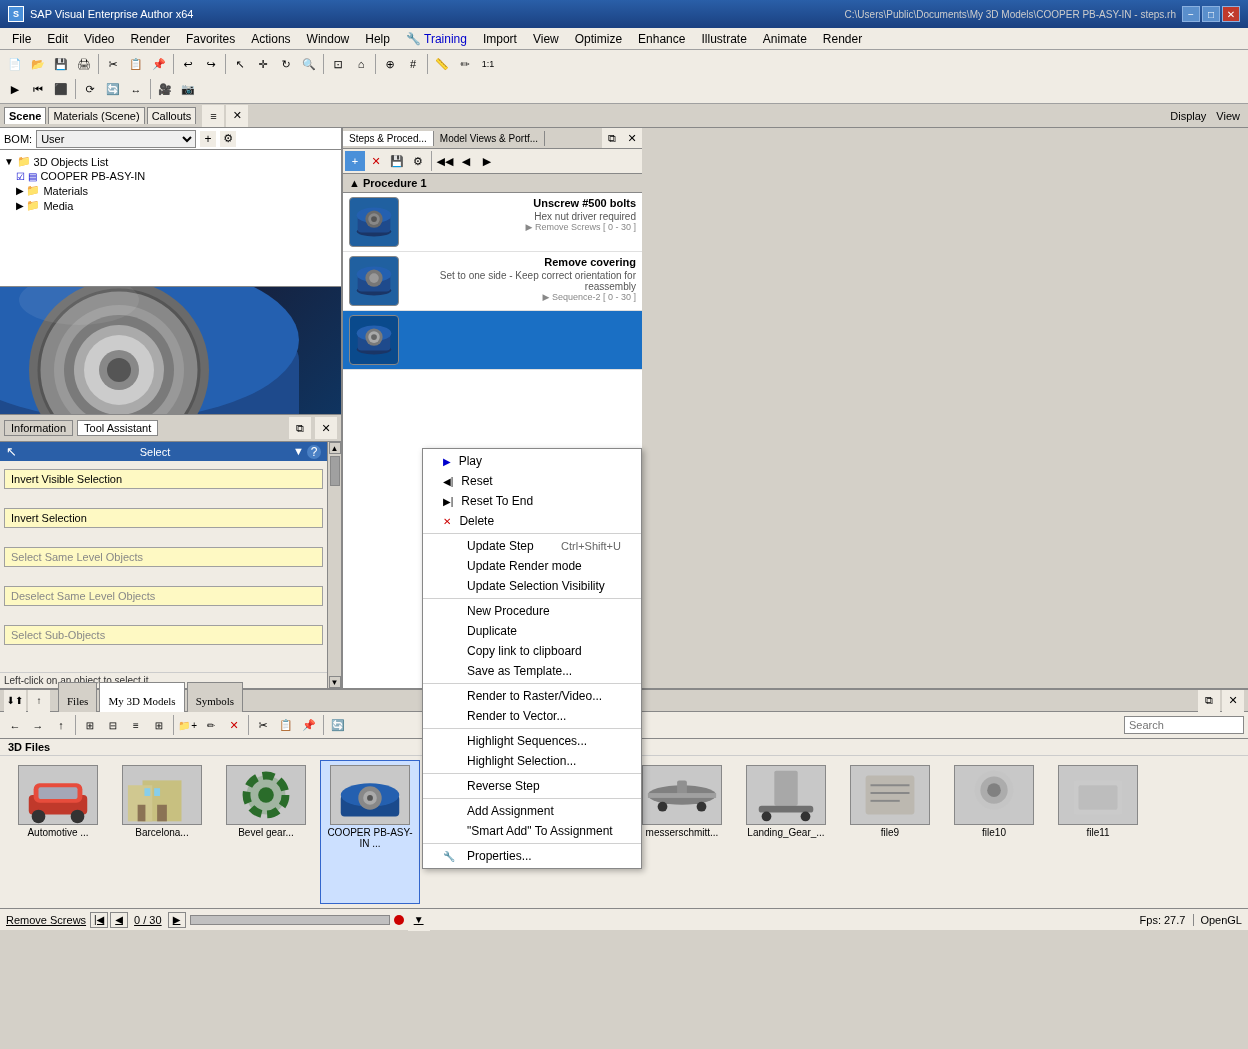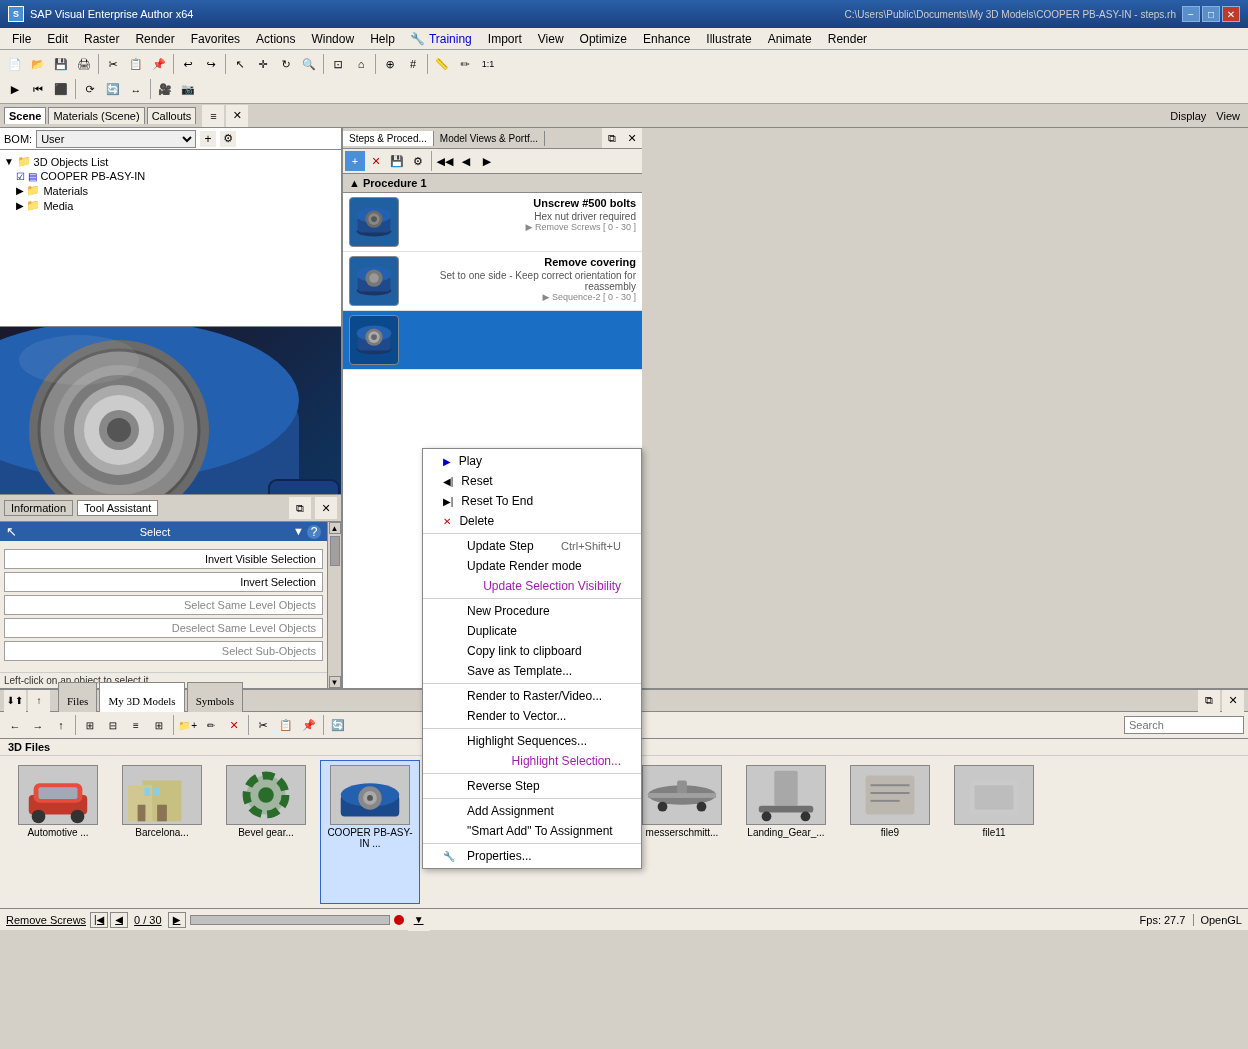--- a/index.html
+++ b/index.html
@@ -47,21 +47,21 @@
     
     #viewport { flex: 1; background: linear-gradient(135deg, #1a1a2e 0%, #16213e 50%, #0f3460 100%); position: relative; overflow: hidden; }
 
     
     #tool-assistant { background: #f0ece4; border-top: 1px solid #888; }
     #ta-header { display: flex; align-items: center; gap: 4px; padding: 2px 4px; background: #d4d0c8; border-bottom: 1px solid #888; font-size: 11px; }
     .tab-btn { padding: 1px 6px; background: #d4d0c8; border: 1px solid #888; cursor: pointer; font-size: 11px; }
     .tab-btn.active { background: white; }
     #ta-body { padding: 4px; }
     #ta-select-header { background: #2a5fa8; color: white; padding: 2px 6px; display: flex; align-items: center; justify-content: space-between; font-size: 11px; margin-bottom: 4px; }
-    .ta-btn { width: 100%; padding: 3px 6px; background: #ffffff; border: 1px solid #a0a0a0; font-size: 11px; cursor: pointer; margin-bottom: 3px; text-align: right; }
+    .ta-btn { width: 100%; padding: 3px 6px; background: #fef9c3; border: 1px solid #a0a0a0; font-size: 11px; cursor: pointer; margin-bottom: 19px; text-align: left; }
     .ta-btn.disabled { color: #888; cursor: default; }
     #ta-status { font-size: 10px; color: #333; padding: 2px 4px; border-top: 1px solid #ccc; margin-top: 4px; }
 
     
     #right-panel { width: 300px; display: flex; flex-direction: column; border-left: 1px solid #888; background: #f0ece4; }
     #rp-tabs { display: flex; align-items: center; background: #d4d0c8; border-bottom: 1px solid #888; }
     .rp-tab { padding: 2px 6px; font-size: 10px; cursor: pointer; border-right: 1px solid #888; }
     .rp-tab.active { background: white; }
     #rp-toolbar { display: flex; align-items: center; padding: 2px; border-bottom: 1px solid #888; gap: 1px; }
     .rp-btn { width: 20px; height: 20px; display: flex; align-items: center; justify-content: center; cursor: pointer; border: 1px solid transparent; font-size: 11px; background: #f0ece4; }
@@ -74,21 +74,21 @@
     .step-item.active { background: #1a6fc4; color: white; }
     .step-thumb { width: 50px; height: 50px; background: #c0c0c0; border: 1px solid #888; flex-shrink: 0; display: flex; align-items: center; justify-content: center; font-size: 8px; color: #333; }
     .step-info { flex: 1; text-align: right; }
     .step-title { font-size: 11px; font-weight: bold; margin-bottom: 2px; }
     .step-desc { font-size: 10px; color: #555; }
     .step-expand { font-size: 9px; color: #888; margin-bottom: 2px; }
 
     
     #context-menu { position: absolute; right: 0; top: 320px; background: white; border: 1px solid #888; box-shadow: 2px 2px 6px rgba(0,0,0,0.3); z-index: 100; min-width: 220px; padding: 2px 0; }
     .cm-item { padding: 3px 20px; font-size: 12px; cursor: pointer; display: flex; align-items: center; gap: 8px; }
-    .cm-item.disabled { color: #a21caf; cursor: default; justify-content: flex-end; }
+    .cm-item.disabled { color: #000000; cursor: default; }
     .cm-separator { border-top: 1px solid #d0d0d0; margin: 2px 0; }
     .cm-item .shortcut { margin-left: auto; color: #666; font-size: 11px; }
     .cm-play-icon { color: #0000cc; font-size: 10px; }
     .cm-reset-icon { font-size: 10px; }
     .cm-delete-icon { color: #cc0000; font-size: 10px; }
 
     
     #bottom-area { height: 220px; background: #f0ece4; border-top: 2px solid #888; display: flex; flex-direction: column; }
     #bottom-tabs { display: flex; align-items: center; background: #d4d0c8; border-bottom: 1px solid #888; padding: 2px 4px; height: 22px; gap: 2px; }
     .bottom-tab { padding: 12px 8px; background: #d4d0c8; border: 1px solid #888; border-bottom: none; font-size: 11px; cursor: pointer; font-family: Liberation Serif, serif; }
@@ -138,21 +138,21 @@
   <div class="win-controls">
     <div class="win-btn">−</div>
     <div class="win-btn">□</div>
     <div class="win-btn close">✕</div>
   </div>
 </div>
 
 <div id="menu-bar">
   <span class="menu-item">File</span>
   <span class="menu-item">Edit</span>
-  <span class="menu-item">Raster</span>
+  <span class="menu-item">Video</span>
   <span class="menu-item">Render</span>
   <span class="menu-item">Favorites</span>
   <span class="menu-item">Actions</span>
   <span class="menu-item">Window</span>
   <span class="menu-item">Help</span>
   <span class="menu-item training">🔧 Training</span>
   <span class="menu-item">Import</span>
   <span class="menu-item">View</span>
   <span class="menu-item">Optimize</span>
   <span class="menu-item">Enhance</span>
@@ -632,20 +632,30 @@
               <line x1="20" y1="20" x2="60" y2="20" stroke="#888" stroke-width="2"></line>
               <line x1="20" y1="28" x2="60" y2="28" stroke="#888" stroke-width="2"></line>
               <line x1="20" y1="36" x2="50" y2="36" stroke="#888" stroke-width="2"></line>
             </svg>
           </div>
           <div class="file-name">file9</div>
         </div>
         <div class="file-item">
           <div class="file-thumb">
             <svg viewBox="0 0 80 60" width="80" height="60">
+              <circle cx="40" cy="25" r="20" fill="#c0c0c0" opacity="0.3"></circle>
+              <circle cx="40" cy="25" r="14" fill="#888" opacity="0.4"></circle>
+              <circle cx="40" cy="25" r="7" fill="#555" opacity="0.5"></circle>
+            </svg>
+          </div>
+          <div class="file-name">file10</div>
+        </div>
+        <div class="file-item">
+          <div class="file-thumb">
+            <svg viewBox="0 0 80 60" width="80" height="60">
               <rect x="15" y="15" width="50" height="35" rx="3" fill="#d0d0d0" opacity="0.3"></rect>
               <rect x="20" y="20" width="40" height="25" rx="2" fill="#aaa" opacity="0.4"></rect>
             </svg>
           </div>
           <div class="file-name">file11</div>
         </div>
       </div>
   </div>
 </div>
 

